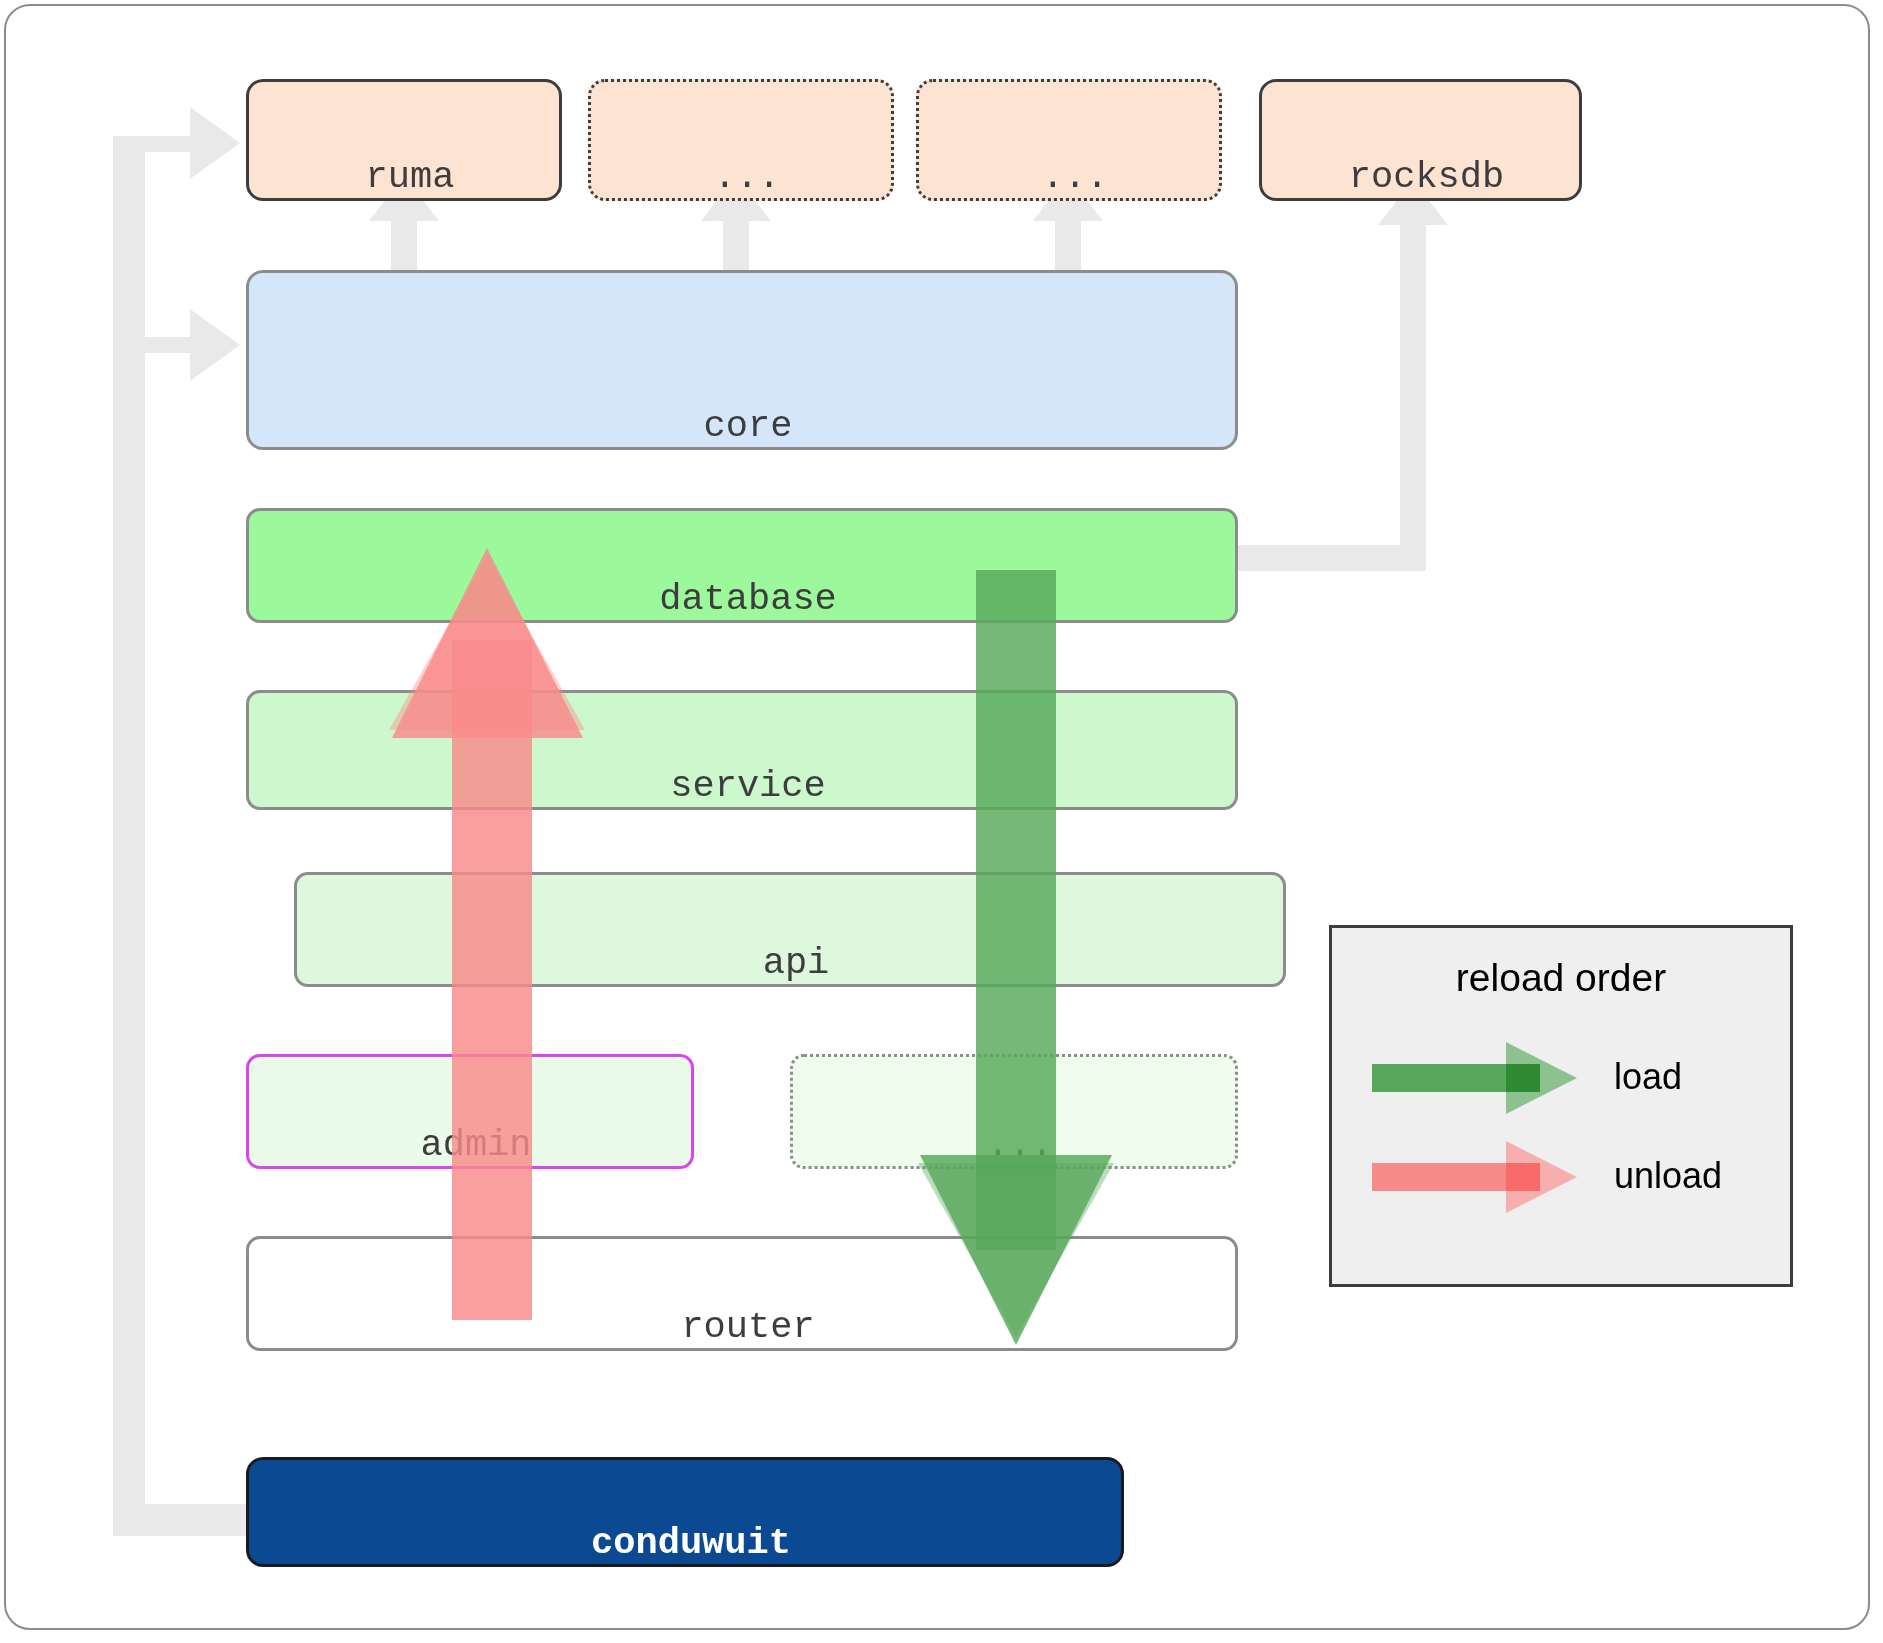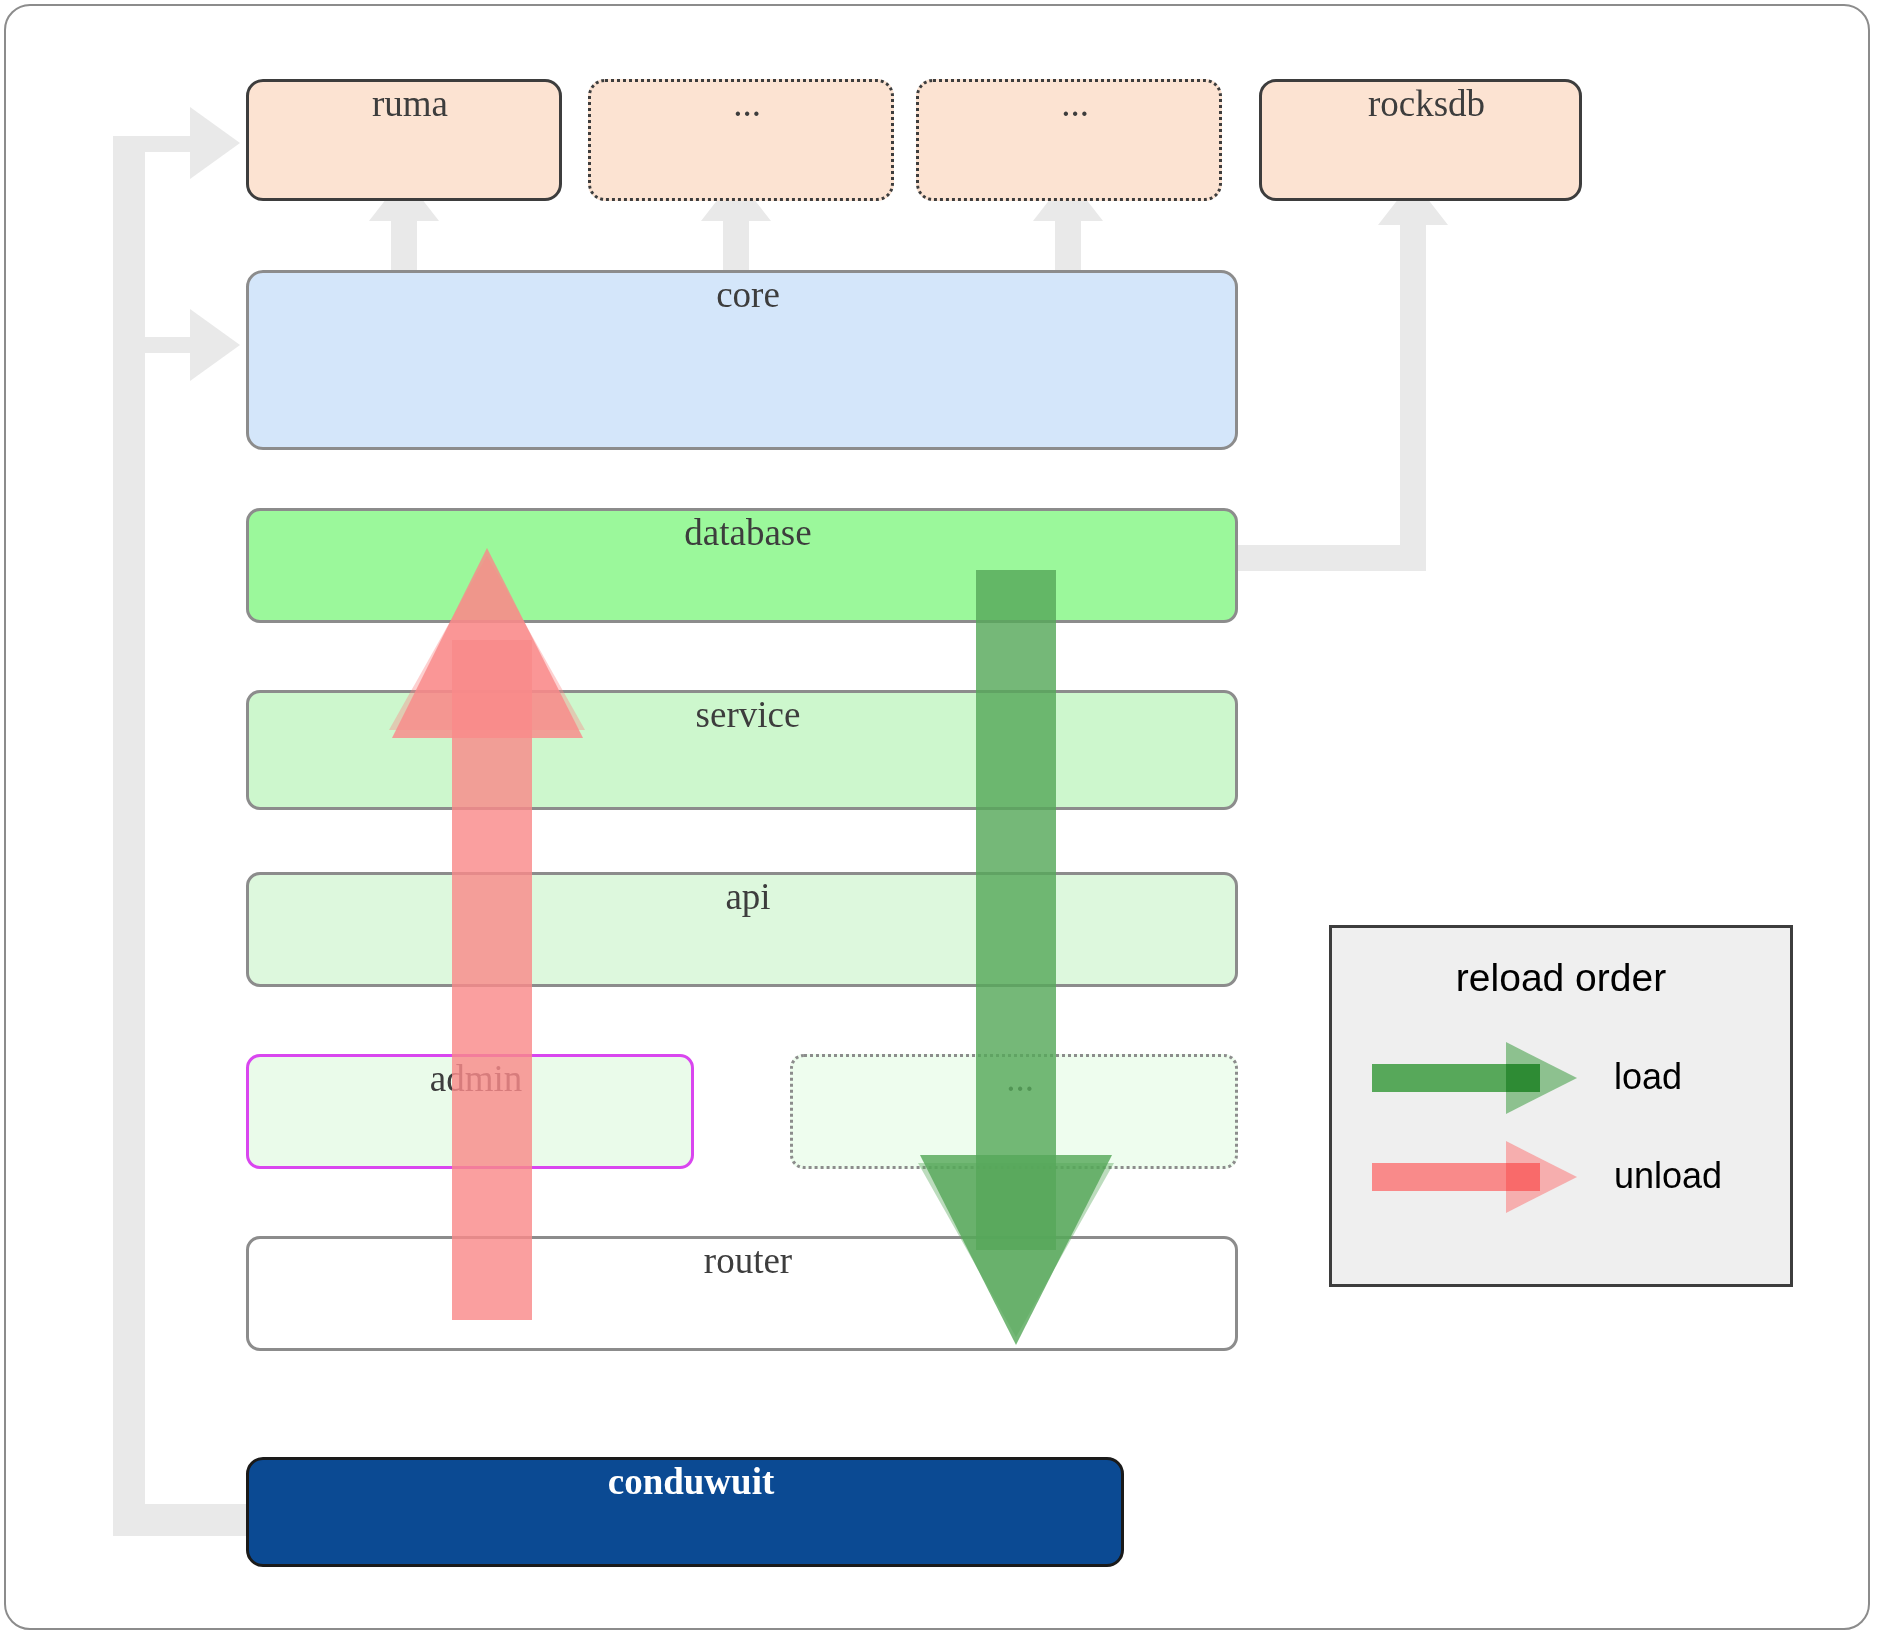--- a/index.html
+++ b/index.html
@@ -25,26 +25,26 @@
     border: 2px solid #8c8c8c;
     border-radius: 26px;
     background: #ffffff;
     box-sizing: border-box;
   }
 
   .node {
     position: absolute;
     box-sizing: border-box;
     display: flex;
-    align-items: flex-start;
+    align-items: flex-end;
     justify-content: center;
     border-radius: 14px;
     color: #3d3d3d;
     font-size: 37px;
-    font-family: Liberation Serif, serif;
+    font-family: Liberation Mono, monospace;
     z-index: 5;
     padding-left: 12px;
   }
   .node .lbl { pointer-events: none; }
 
   
   .crate {
     background: #fce3d2;
     border: 3px solid #3d3d3d;
     border-radius: 17px;
@@ -56,21 +56,21 @@
   
   .core-node {
     background: #d4e6fa;
     border: 3px solid #8c8c8c;
     border-radius: 17px;
   }
 
   
   .g1 { background:#9bf89b; border:3px solid #8c8c8c; }
   .g2 { background:#cdf7cd; border:3px solid #8c8c8c; }
-  .g3 { background:#ddf8dd; border:3px solid #8c8c8c; }
+  .g3 { background:#ddf8dd; border:3px solid #8c8c8c;margin-left:48px; }
   .g4 { background:#eafbea; border:3px solid #d946ef; }
   .g4d { background:#eefdee; border:3px dotted #8c8c8c; }
   .plain { background:#ffffff; border:3px solid #8c8c8c; }
 
   
   .bin-node {
     background: #0b4a93;
     border: 3px solid #1a1a1a;
     border-radius: 17px;
     color: #ffffff;

